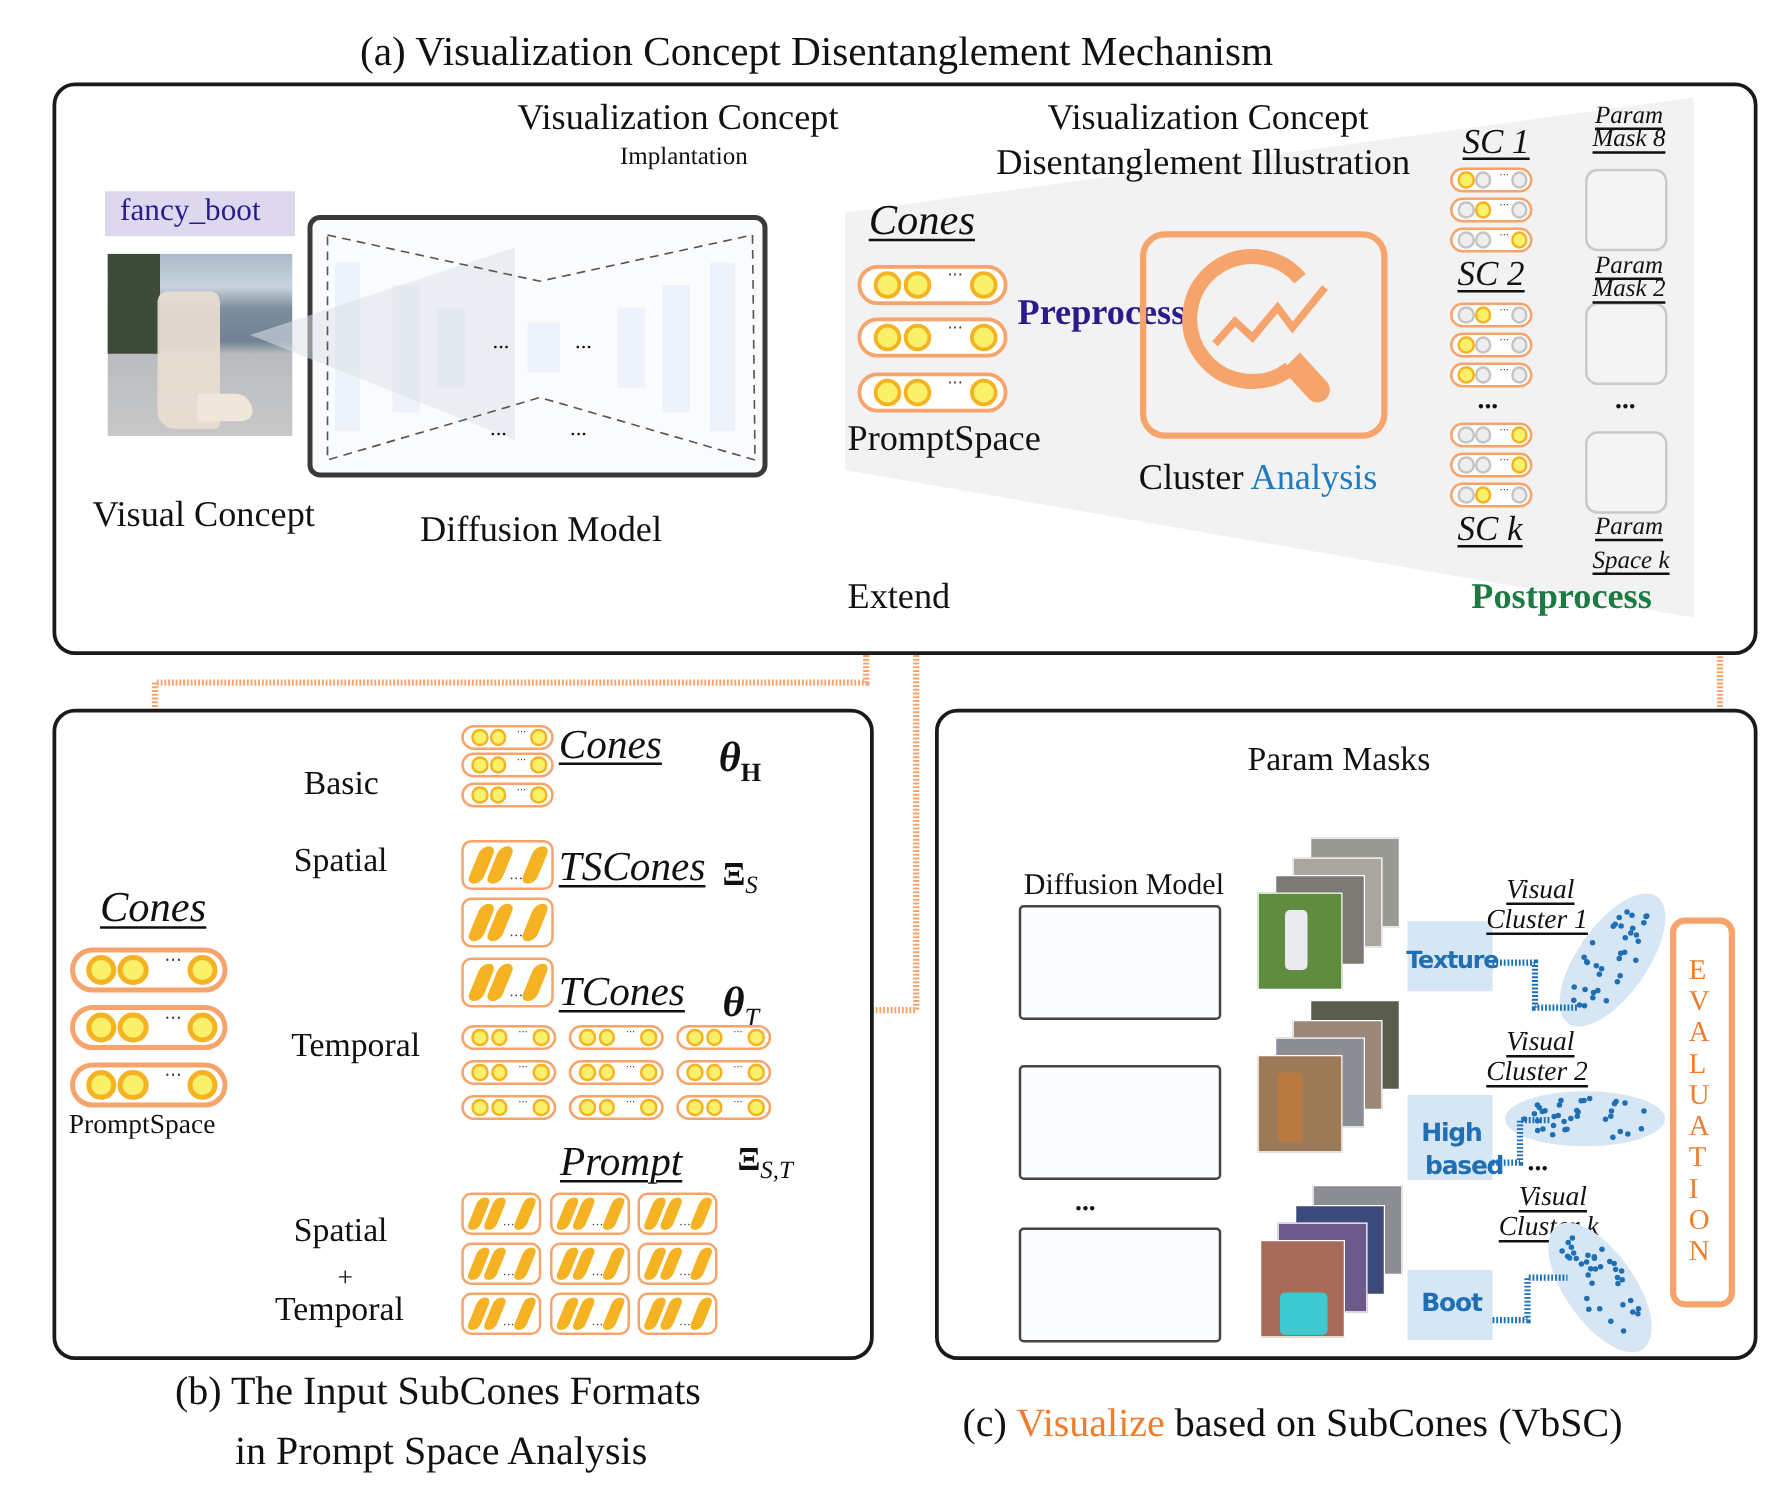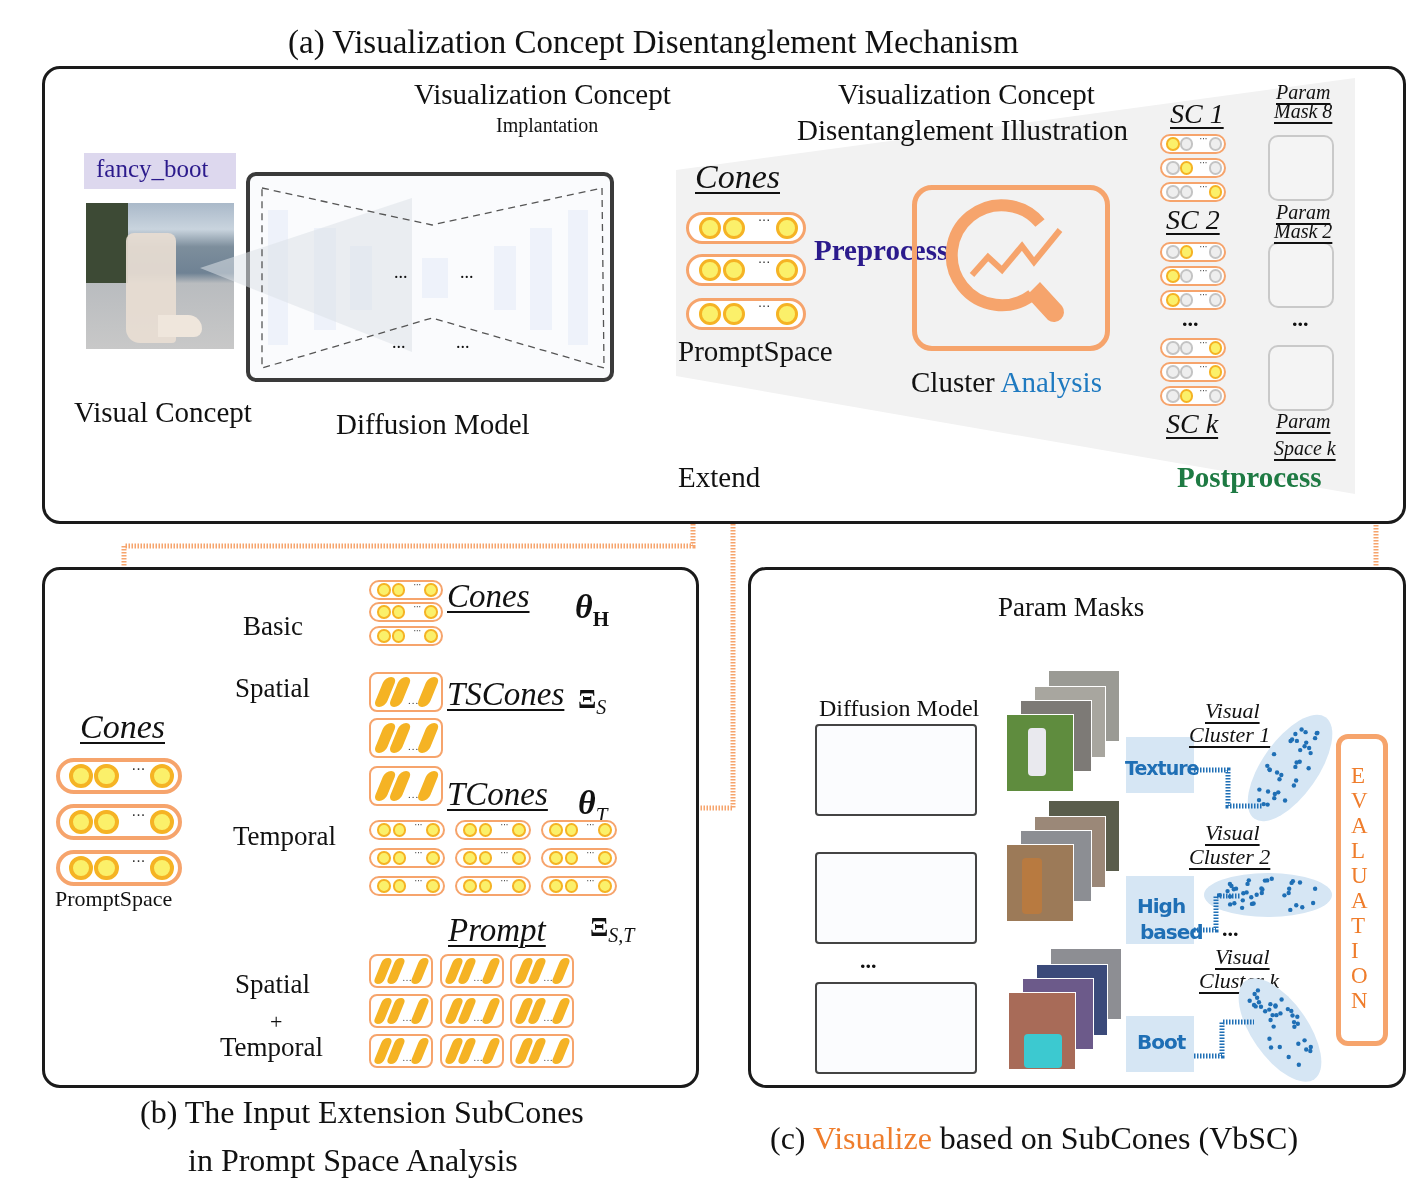--- a/index.html
+++ b/index.html
@@ -348,21 +348,21 @@
     <div style="position: absolute; left: 531.76px; top: 998.08px; width: 10.24px; height: 25.84px; background: rgb(245, 179, 36); border-radius: 5.12px; transform: skewX(-22deg);"></div>
     <div style="position: absolute; left: 556.08px; top: 998.08px; width: 10.24px; height: 25.84px; background: rgb(245, 179, 36); border-radius: 5.12px; transform: skewX(-22deg);"></div>
     <div style="position: absolute; left: 543.28px; top: 1013.04px; font-size: 9.52px; line-height: 10.2px; color: rgb(51, 51, 51);">…</div>
     <div style="position: absolute; left: 510px; top: 1034px; width: 64px; height: 34px; border: 2px solid rgb(246, 164, 108); border-radius: 8px; box-sizing: border-box; background: rgb(255, 255, 255);"></div>
     <div style="position: absolute; left: 518.96px; top: 1038.08px; width: 10.24px; height: 25.84px; background: rgb(245, 179, 36); border-radius: 5.12px; transform: skewX(-22deg);"></div>
     <div style="position: absolute; left: 531.76px; top: 1038.08px; width: 10.24px; height: 25.84px; background: rgb(245, 179, 36); border-radius: 5.12px; transform: skewX(-22deg);"></div>
     <div style="position: absolute; left: 556.08px; top: 1038.08px; width: 10.24px; height: 25.84px; background: rgb(245, 179, 36); border-radius: 5.12px; transform: skewX(-22deg);"></div>
     <div style="position: absolute; left: 543.28px; top: 1053.04px; font-size: 9.52px; line-height: 10.2px; color: rgb(51, 51, 51);">…</div>
   </div>
 
-<div class="t" style="left:140px;top:1094px;font-size:32px;">(b) The Input Extension SubCones</div>
+<div class="t" style="left:140px;top:1094px;font-size:32px;">(b) The Input SubCones Formats</div>
 <div class="t" style="left:188px;top:1142px;font-size:32px;">in Prompt Space Analysis</div>
 
 <div class="panel" style="left:748px;top:567px;width:658px;height:521px;"></div>
 <div class="t" style="left:998px;top:592px;font-size:27px;">Param Masks</div>
 <div class="t" style="left:819px;top:695px;font-size:24px;">Diffusion Model</div>
 <div class="t" style="left:860px;top:948px;font-size:22px;font-weight:bold;">...</div>
 <div class="t" style="left:1222px;top:916px;font-size:22px;font-weight:bold;">...</div>
 
 <div id="models-c">
     <div style="position: absolute; left: 815px; top: 724px; width: 162px; height: 92px; border: 2px solid rgb(68, 68, 68); border-radius: 4px; background: rgb(251, 252, 254); box-sizing: border-box;"></div>

